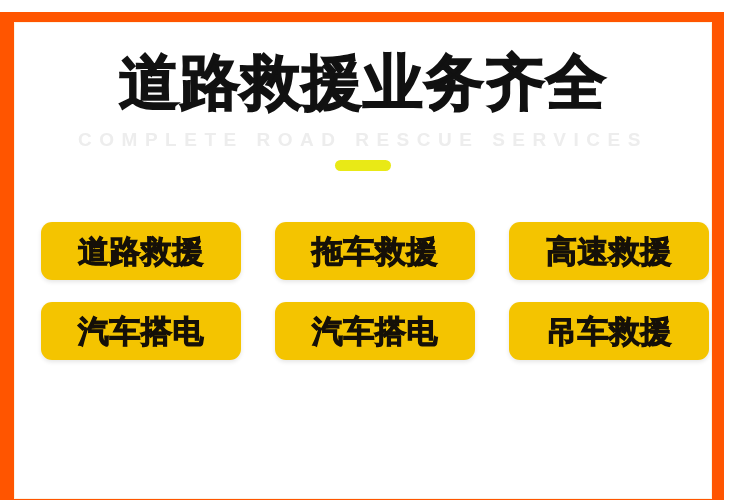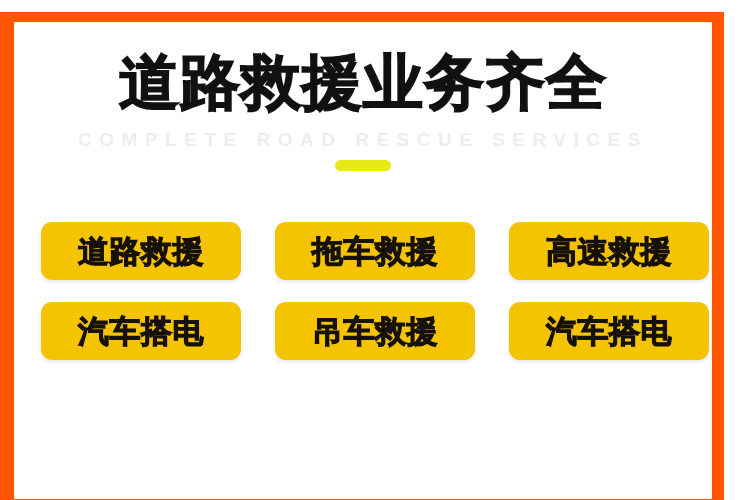--- a/index.html
+++ b/index.html
@@ -144,22 +144,22 @@
 
       <div class="chip">
         <span class="chip-label">高速救援</span>
       </div>
 
       <div class="chip">
         <span class="chip-label">汽车搭电</span>
       </div>
 
       <div class="chip">
-        <span class="chip-label">吊车救援</span>
+        <span class="chip-label">汽车搭电</span>
       </div>
 
       <div class="chip">
-        <span class="chip-label">汽车搭电</span>
+        <span class="chip-label">吊车救援</span>
       </div>
 
     </div>
   </div>
 </div>
 
 </body></html>

